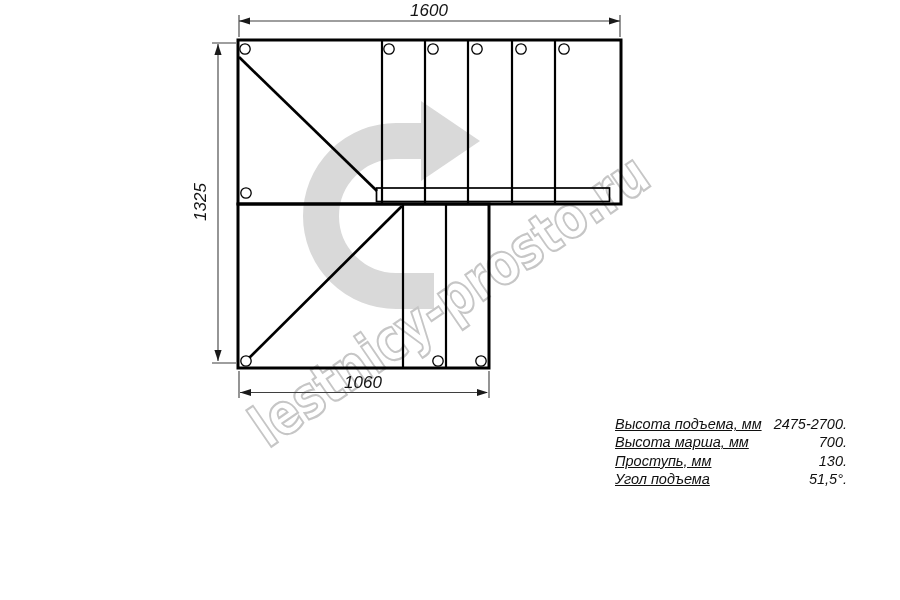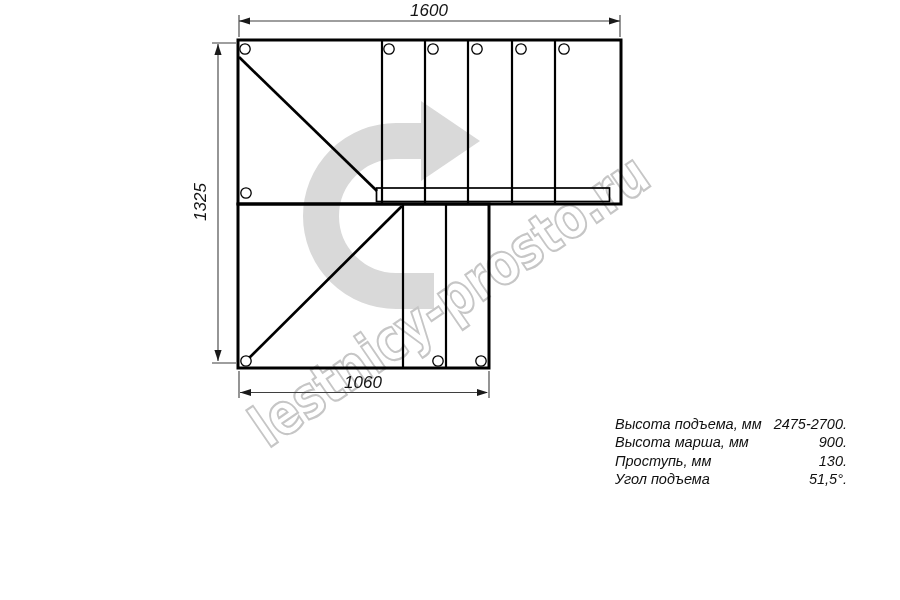--- a/index.html
+++ b/index.html
@@ -28,21 +28,21 @@
     font-style:italic;
     font-size:14.5px;
     line-height:18.3px;
     color:#101010;
   }
   .spec-row{
     display:flex;
     justify-content:space-between;
     white-space:nowrap;
   }
-  .spec-label{text-align:left;}
+  .spec-label{text-align:left;text-decoration:underline;}
   .spec-value{text-align:left;}
 </style>
 </head>
 <body>
 
 <svg id="plan-svg" width="900" height="600" viewBox="0 0 900 600" xmlns="http://www.w3.org/2000/svg">
 
   <g>
     <path d="M434 291 H396 A75 75 0 0 1 396 141 H423" stroke="#d9d9d9" stroke-width="36" fill="none"></path>
     <polygon points="421,101 480,141 421,181" fill="#d9d9d9"></polygon>
@@ -104,21 +104,21 @@
   <text class="dim-text" x="363" y="388" text-anchor="middle">1060</text>
 </svg>
 
 <div class="specs">
   <div class="spec-row">
     <span class="spec-label">Высота подъема, мм</span>
     <span class="spec-value">2475-2700.</span>
   </div>
   <div class="spec-row">
     <span class="spec-label">Высота марша, мм</span>
-    <span class="spec-value">900.</span>
+    <span class="spec-value">700.</span>
   </div>
   <div class="spec-row">
     <span class="spec-label">Проступь, мм</span>
     <span class="spec-value">130.</span>
   </div>
   <div class="spec-row">
     <span class="spec-label">Угол подъема</span>
     <span class="spec-value">51,5°.</span>
   </div>
 </div>

